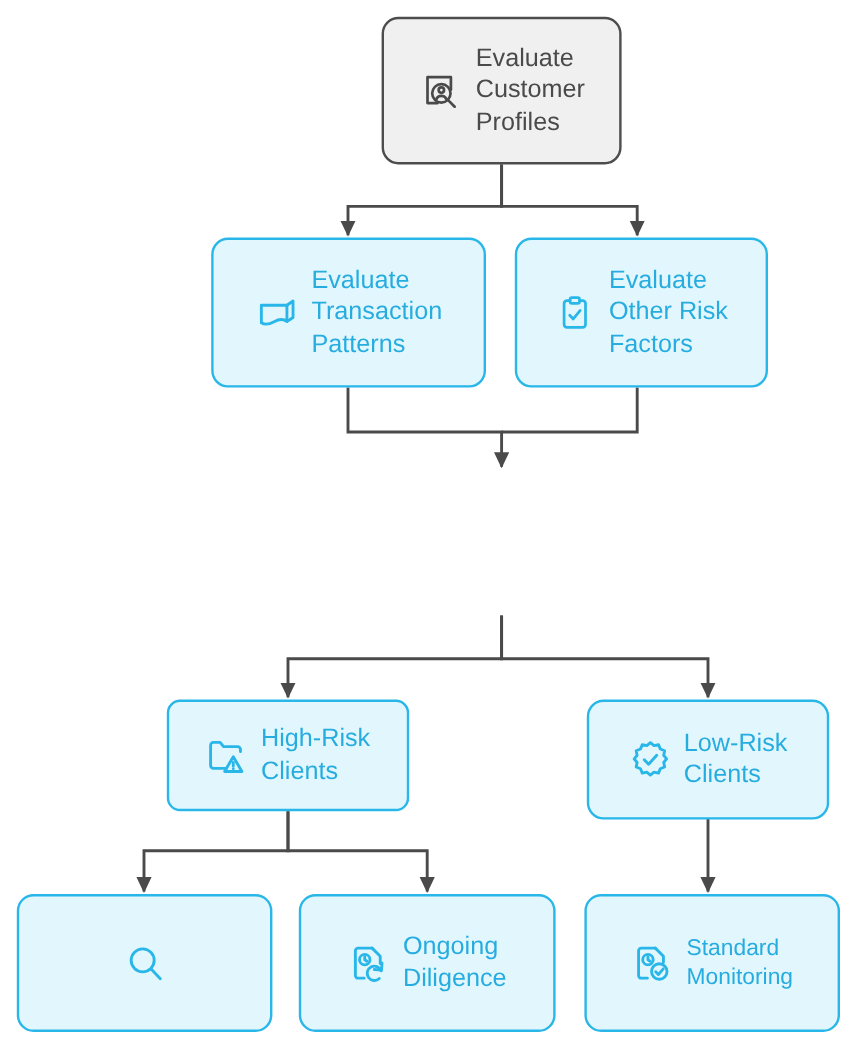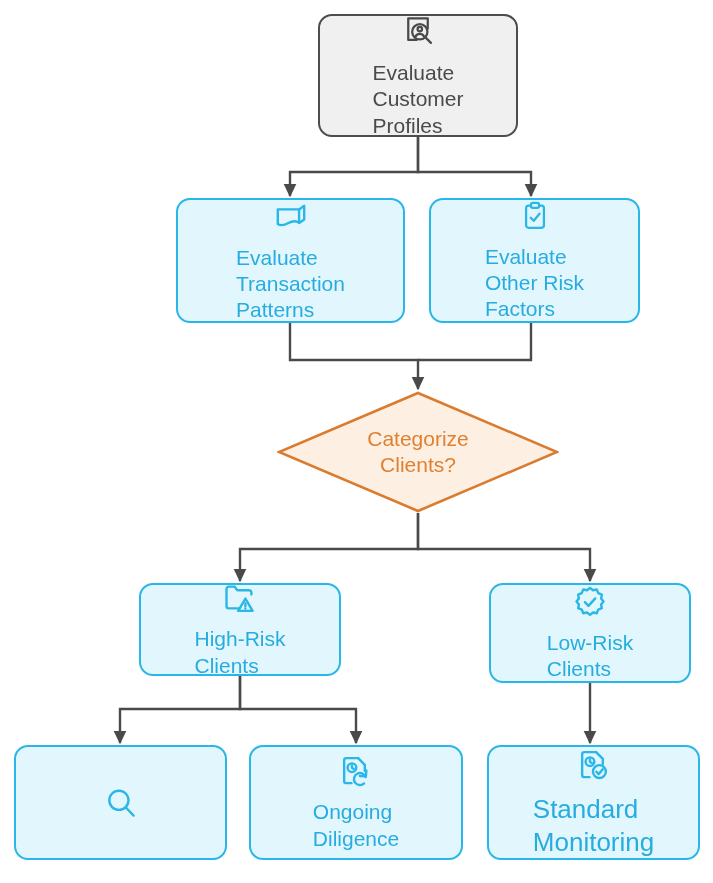--- a/index.html
+++ b/index.html
@@ -21,21 +21,21 @@
     position: absolute;
     left: 0;
     top: 0;
     width: 713px;
     height: 883px;
   }
   .node {
     position: absolute;
     box-sizing: border-box;
     display: flex;
-    flex-direction: column;
+    flex-direction: row;
     align-items: center;
     justify-content: center;
     border-radius: 14px;
     border-width: 2.5px;
     border-style: solid;
     z-index: 2;
   }
   .node .icon {
     flex: 0 0 auto;
     display: block;
@@ -151,29 +151,22 @@
         <path d="M9.2 4.6 H7.4 a1.7 1.7 0 0 0 -1.7 1.7 V18.6 a1.7 1.7 0 0 0 1.7 1.7 H16.6 a1.7 1.7 0 0 0 1.7 -1.7 V6.3 a1.7 1.7 0 0 0 -1.7 -1.7 H14.8"></path>
         <rect x="9.2" y="2.8" width="5.6" height="3.4" rx="1.1"></rect>
         <path d="M9.0 13.2 L11.1 15.4 L15.2 10.4"></path>
       </svg>
     </span>
     <span class="label">Evaluate
 Other Risk
 Factors</span>
   </div>
 
-  <div class="diamond" style="left:277px; top:391px; width:282px; height:122px; font-size:21px;">
-    <svg class="dshape" width="282" height="122" viewBox="0 0 282 122" xmlns="http://www.w3.org/2000/svg">
-      <polygon points="141,2 280,61 141,120 2,61" fill="#fdf0e3" stroke="#d97c30" stroke-width="2.6" stroke-linejoin="miter"></polygon>
-    </svg>
-    <span class="dlabel">Categorize
-Clients?</span>
-  </div>
-
-  <div class="node process" style="left:139px; top:583px; width:202px; height:93px; gap:10px; font-size:21px;">
+
+  <div class="node process" style="left:139px; top:583px; width:202px; height:93px; gap:10px; font-size:21px;border-radius:11px;">
     <span class="icon">
       <svg width="36" height="36" viewBox="0 0 24 24" fill="none" stroke="#29b6e8" stroke-width="1.6" stroke-linecap="round" stroke-linejoin="round">
         <path d="M11.6 18.9 H4.6 a1.6 1.6 0 0 1 -1.6 -1.6 V6.0 a1.6 1.6 0 0 1 1.6 -1.6 H8.3 l1.9 2.4 H18 a1.6 1.6 0 0 1 1.6 1.6 V9.6"></path>
         <path d="M15.6 12.4 L20.4 20.6 H10.8 z"></path>
         <path d="M15.6 15.6 V17.5"></path>
         <path d="M15.6 19.0 V19.1"></path>
       </svg>
     </span>
     <span class="label">High-Risk
 Clients</span>
@@ -207,21 +200,21 @@
         <circle cx="9.3" cy="9.8" r="2.9"></circle>
         <path d="M9.3 8.3 V9.9 L10.5 10.7"></path>
         <path d="M18.4 16.0 a4.0 4.0 0 1 0 -1.0 4.3"></path>
         <path d="M14.6 15.3 L18.6 15.6 L18.9 11.7"></path>
       </svg>
     </span>
     <span class="label">Ongoing
 Diligence</span>
   </div>
 
-  <div class="node process" style="left:487px; top:745px; width:213px; height:115px; gap:10px; font-size:26px;">
+  <div class="node process" style="left:487px; top:745px; width:213px; height:115px; gap:10px; font-size:19px;">
     <span class="icon">
       <svg width="36" height="36" viewBox="0 0 24 24" fill="none" stroke="#29b6e8" stroke-width="1.6" stroke-linecap="round" stroke-linejoin="round">
         <path d="M13.4 3.4 H5.6 a1.5 1.5 0 0 0 -1.5 1.5 V18.6 a1.5 1.5 0 0 0 1.5 1.5 H9.0"></path>
         <path d="M13.4 3.4 L17.9 7.9 V11.4"></path>
         <circle cx="9.3" cy="9.8" r="2.9"></circle>
         <path d="M9.3 8.3 V9.9 L10.5 10.7"></path>
         <circle cx="15.6" cy="16.4" r="4.3"></circle>
         <path d="M13.6 16.5 L15.1 18.1 L17.8 14.9"></path>
       </svg>
     </span>

